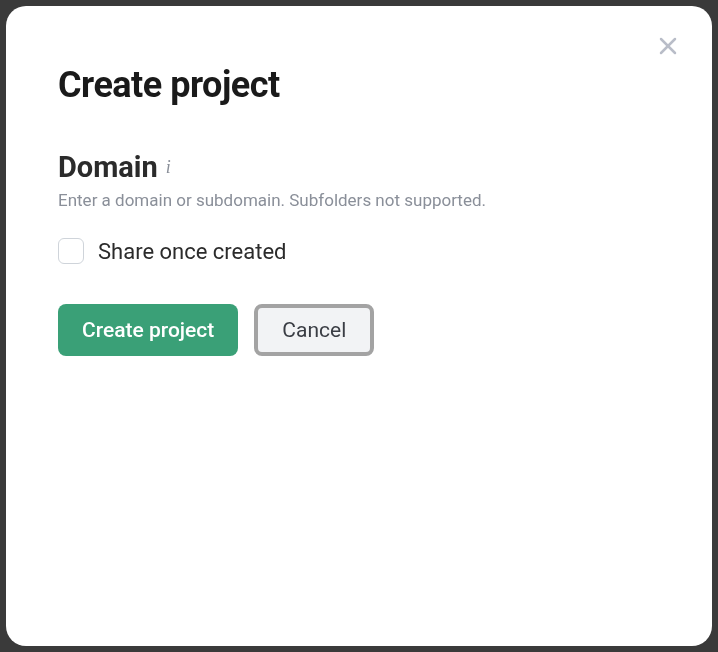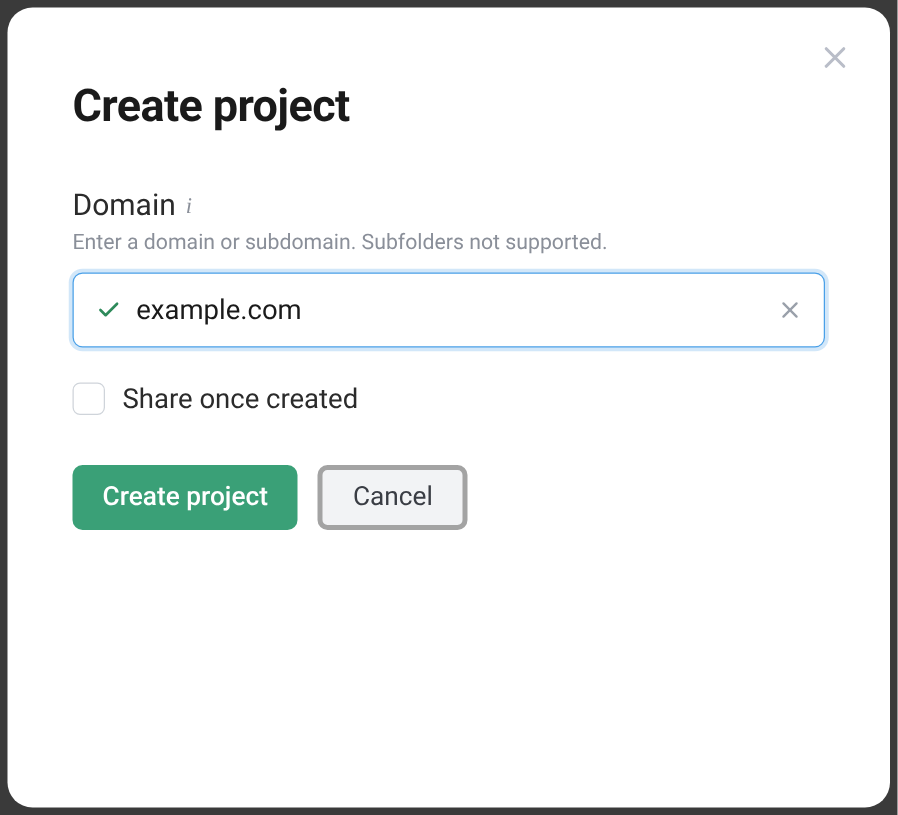--- a/index.html
+++ b/index.html
@@ -49,23 +49,23 @@
       align-items: center;
       justify-content: space-between;
       margin-bottom: 6px;
     }
     .label-left {
       display: flex;
       align-items: center;
       gap: 8px;
     }
     .label-text {
-      font-size: 24px;
+      font-size: 29px;
       color: #2b2b2b;
-      font-weight: 400;
+      font-weight: 700;
     }
     .info-i {
       font-style: italic;
       font-family: Georgia, 'Times New Roman', serif;
       color: #8a8f99;
       font-size: 18px;
       line-height: 1;
     }
     .optional {
       font-size: 22px;
@@ -188,34 +188,20 @@
   <h1 class="title">Create project</h1>
 
   <div class="field">
     <div class="label-row">
       <div class="label-left">
         <span class="label-text">Domain</span>
         <span class="info-i">i</span>
       </div>
     </div>
     <div class="help-text">Enter a domain or subdomain. Subfolders not supported.</div>
-    <div class="input-wrap validated">
-      <span class="leading-icon">
-        <svg width="20" height="20" viewBox="0 0 24 24" fill="none" stroke="currentColor" stroke-width="2.5" stroke-linecap="round" stroke-linejoin="round">
-          <polyline points="4 12 9 17 20 6"></polyline>
-        </svg>
-      </span>
-      <input type="text" class="text-input" value="example.com" style="">
-      <button class="clear-icon" aria-label="Clear">
-        <svg width="18" height="18" viewBox="0 0 24 24" fill="none" stroke="currentColor" stroke-width="2.5" stroke-linecap="round">
-          <line x1="5" y1="5" x2="19" y2="19"></line>
-            <line x1="19" y1="5" x2="5" y2="19"></line>
-        </svg>
-      </button>
-    </div>
   </div>
 
 
   <label class="checkbox-row">
     <input type="checkbox" class="checkbox" style="">
     <span class="checkbox-label">Share once created</span>
   </label>
 
   <div class="button-row">
     <button class="btn btn-primary">Create project</button>

